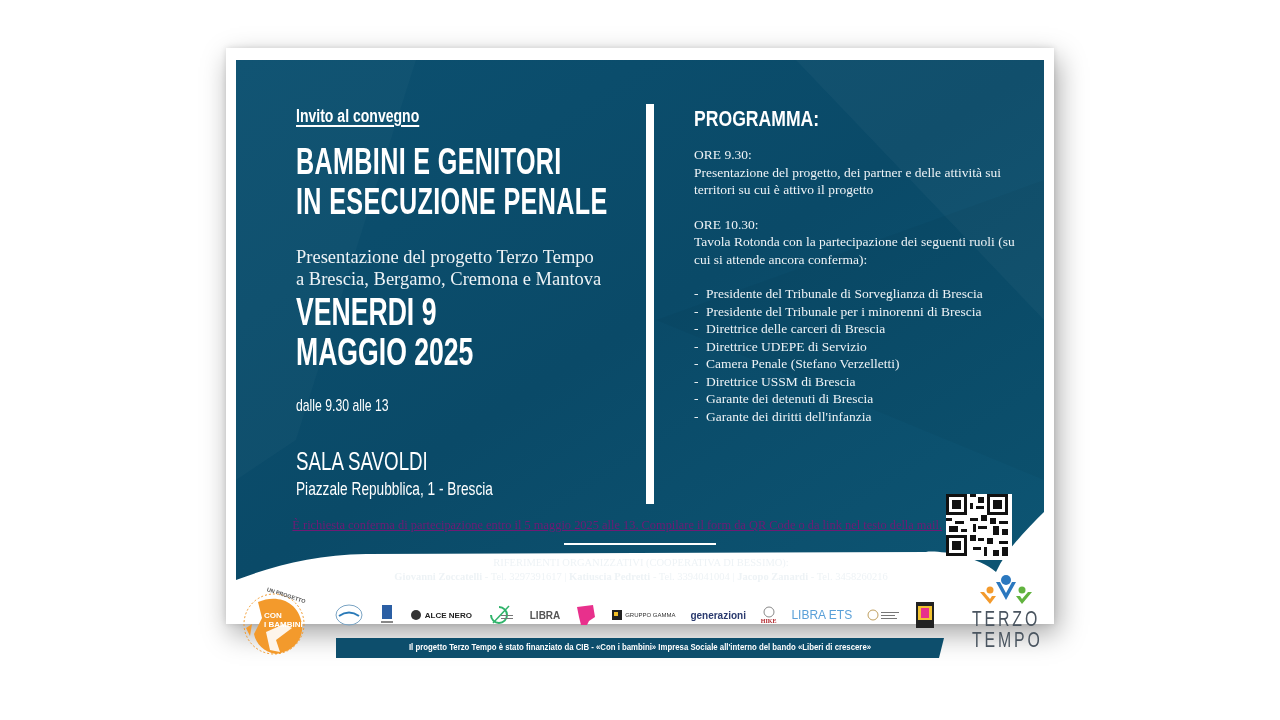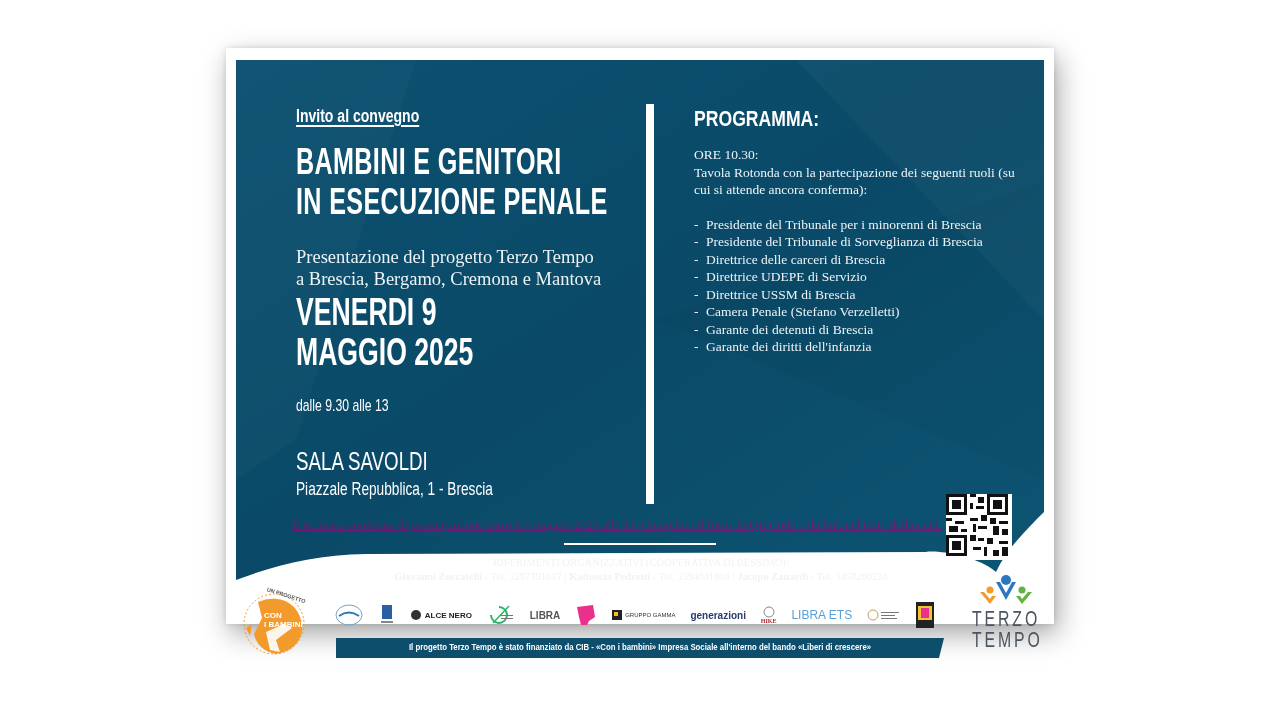--- a/index.html
+++ b/index.html
@@ -132,30 +132,34 @@
     </div>
     <div class="abs cond hours">dalle 9.30 alle 13</div>
     <div class="abs cond venue">SALA SAVOLDI</div>
     <div class="abs cond address">Piazzale Repubblica, 1 - Brescia</div>
 
     <div class="abs divider-v"></div>
 
     <div class="abs cond prog-title">PROGRAMMA:</div>
     <div class="abs serif prog">
       <div class="block">
+        <div>ORE 9.30:</div>
+        <div>Presentazione del progetto, dei partner e delle attività sui territori su cui è attivo il progetto</div>
+      </div>
+      <div class="block">
         <div>ORE 10.30:</div>
         <div>Tavola Rotonda con la partecipazione dei seguenti ruoli (su cui si attende ancora conferma):</div>
       </div>
       <ul>
+        <li>Presidente del Tribunale di Sorveglianza di Brescia</li>
         <li>Presidente del Tribunale per i minorenni di Brescia</li>
-        <li>Presidente del Tribunale di Sorveglianza di Brescia</li>
         <li>Direttrice delle carceri di Brescia</li>
         <li>Direttrice UDEPE di Servizio</li>
+        <li>Camera Penale (Stefano Verzelletti)</li>
         <li>Direttrice USSM di Brescia</li>
-        <li>Camera Penale (Stefano Verzelletti)</li>
         <li>Garante dei detenuti di Brescia</li>
         <li>Garante dei diritti dell'infanzia</li>
       </ul>
     </div>
 
     <div class="abs serif confirm">È richiesta conferma di partecipazione entro il 5 maggio 2025 alle 13. Compilare il form da QR Code o da link nel testo della mail.</div>
 
     <div class="abs qr">
       <svg width="62" height="62" viewBox="0 0 21 21" shape-rendering="crispEdges">
         <rect width="21" height="21" fill="#fff"></rect>

